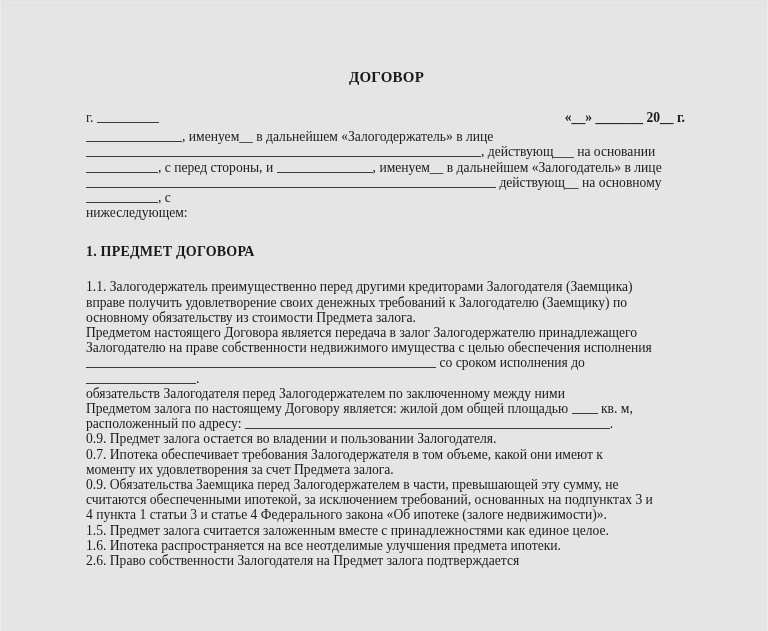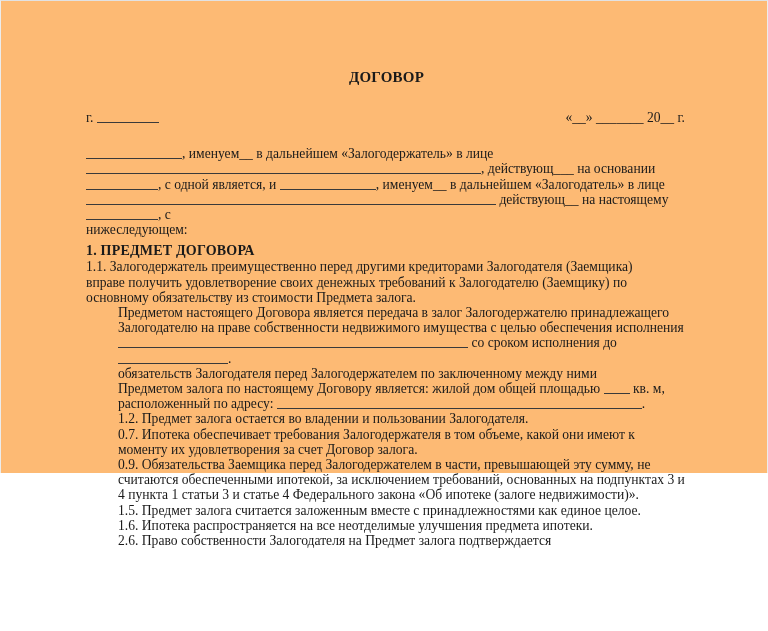--- a/index.html
+++ b/index.html
@@ -14,22 +14,22 @@
     overflow: hidden;
     font-family: "Liberation Serif", "DejaVu Serif", serif;
     color: #1a1a1a;
     -webkit-font-smoothing: antialiased;
   }
 
   
   #page {
     position: relative;
     width: 768px;
-    height: 473px;
-    background: #fdba74;
+    height: 631px;
+    background: #e5e5e5;
     box-sizing: border-box;
     border-top: 1px solid #e2e2e2;
     border-left: 1px solid #ececec;
     border-right: 1px solid #ececec;
     padding-left: 23px;
   }
 
   
   #doc {
     position: absolute;
@@ -65,35 +65,35 @@
 
   
   .placedate {
     display: flex;
     justify-content: space-between;
     align-items: baseline;
     margin-top: 24px;
     font-size: 13.6px;
     line-height: 15.2px;
   }
-  .placedate .date { padding-right: 2px; }
+  .placedate .date { padding-right: 2px; font-weight: bold; }
 
-  .preamble { margin-top: 21px; }
+  .preamble { margin-top: 4px; }
 
   
   .section-heading {
-    margin-top: 6px;
+    margin-top: 24px;
     font-weight: bold;
     font-size: 14px;
     line-height: 16px;
     letter-spacing: .2px;
   }
 
-  .clause-group { }
-  .clause-group.tight { margin-top: 0; margin-left: 32px; }
+  .clause-group { margin-top: 19px; }
+  .clause-group.tight { margin-top: 0; }
 
   
   .rule {
     display: inline-block;
     border-bottom: 1px solid #3a3a3a;
     vertical-align: baseline;
     height: 11px;
     margin-bottom: -1px;
   }
   .rule.w-short  { width: 62px;  }
@@ -120,23 +120,23 @@
       <span class="place"><span>г. </span><span class="rule w-short"></span></span>
       <span class="date">«__» _______ 20__ г.</span>
     </div>
 
     <div class="preamble">
 
       <div class="ln"><span class="rule w-name"></span><span>, именуем__ в дальнейшем «Залогодержатель» в лице</span></div>
 
       <div class="ln"><span class="rule w-person"></span><span>, действующ___ на основании</span></div>
 
-      <div class="ln"><span class="rule w-med"></span><span>, с одной является, и </span><span class="rule w-name"></span><span>, именуем__ в дальнейшем «Залогодатель» в лице</span></div>
+      <div class="ln"><span class="rule w-med"></span><span>, с перед стороны, и </span><span class="rule w-name"></span><span>, именуем__ в дальнейшем «Залогодатель» в лице</span></div>
 
-      <div class="ln"><span class="rule w-person2"></span><span> действующ__ на настоящему </span><span class="rule w-med"></span><span>, с</span></div>
+      <div class="ln"><span class="rule w-person2"></span><span> действующ__ на основному </span><span class="rule w-med"></span><span>, с</span></div>
 
       <div class="ln">нижеследующем:</div>
     </div>
 
     <div class="section-heading">1. ПРЕДМЕТ ДОГОВОРА</div>
 
     <div class="clause-group">
       <div class="ln">1.1. Залогодержатель преимущественно перед другими кредиторами Залогодателя (Заемщика)</div>
       <div class="ln">вправе получить удовлетворение своих денежных требований к Залогодателю (Заемщику) по</div>
       <div class="ln">основному обязательству из стоимости Предмета залога.</div>
@@ -148,26 +148,26 @@
       <div class="ln"><span class="rule w-contract"></span><span> со сроком исполнения до </span><span class="rule w-term"></span><span>.</span></div>
       <div class="ln">обязательств Залогодателя перед Залогодержателем по заключенному между ними</div>
     </div>
 
     <div class="clause-group tight">
       <div class="ln"><span>Предметом залога по настоящему Договору является: жилой дом общей площадью </span><span class="rule w-tiny"></span><span> кв. м,</span></div>
       <div class="ln"><span>расположенный по адресу: </span><span class="rule w-addr"></span><span>.</span></div>
     </div>
 
     <div class="clause-group tight">
-      <div class="ln">1.2. Предмет залога остается во владении и пользовании Залогодателя.</div>
+      <div class="ln">0.9. Предмет залога остается во владении и пользовании Залогодателя.</div>
     </div>
 
     <div class="clause-group tight">
       <div class="ln">0.7. Ипотека обеспечивает требования Залогодержателя в том объеме, какой они имеют к</div>
-      <div class="ln">моменту их удовлетворения за счет Договор залога.</div>
+      <div class="ln">моменту их удовлетворения за счет Предмета залога.</div>
     </div>
 
     <div class="clause-group tight">
       <div class="ln">0.9. Обязательства Заемщика перед Залогодержателем в части, превышающей эту сумму, не</div>
       <div class="ln">считаются обеспеченными ипотекой, за исключением требований, основанных на подпунктах 3 и</div>
       <div class="ln">4 пункта 1 статьи 3 и статье 4 Федерального закона «Об ипотеке (залоге недвижимости)».</div>
     </div>
 
     <div class="clause-group tight">
       <div class="ln">1.5. Предмет залога считается заложенным вместе с принадлежностями как единое целое.</div>

